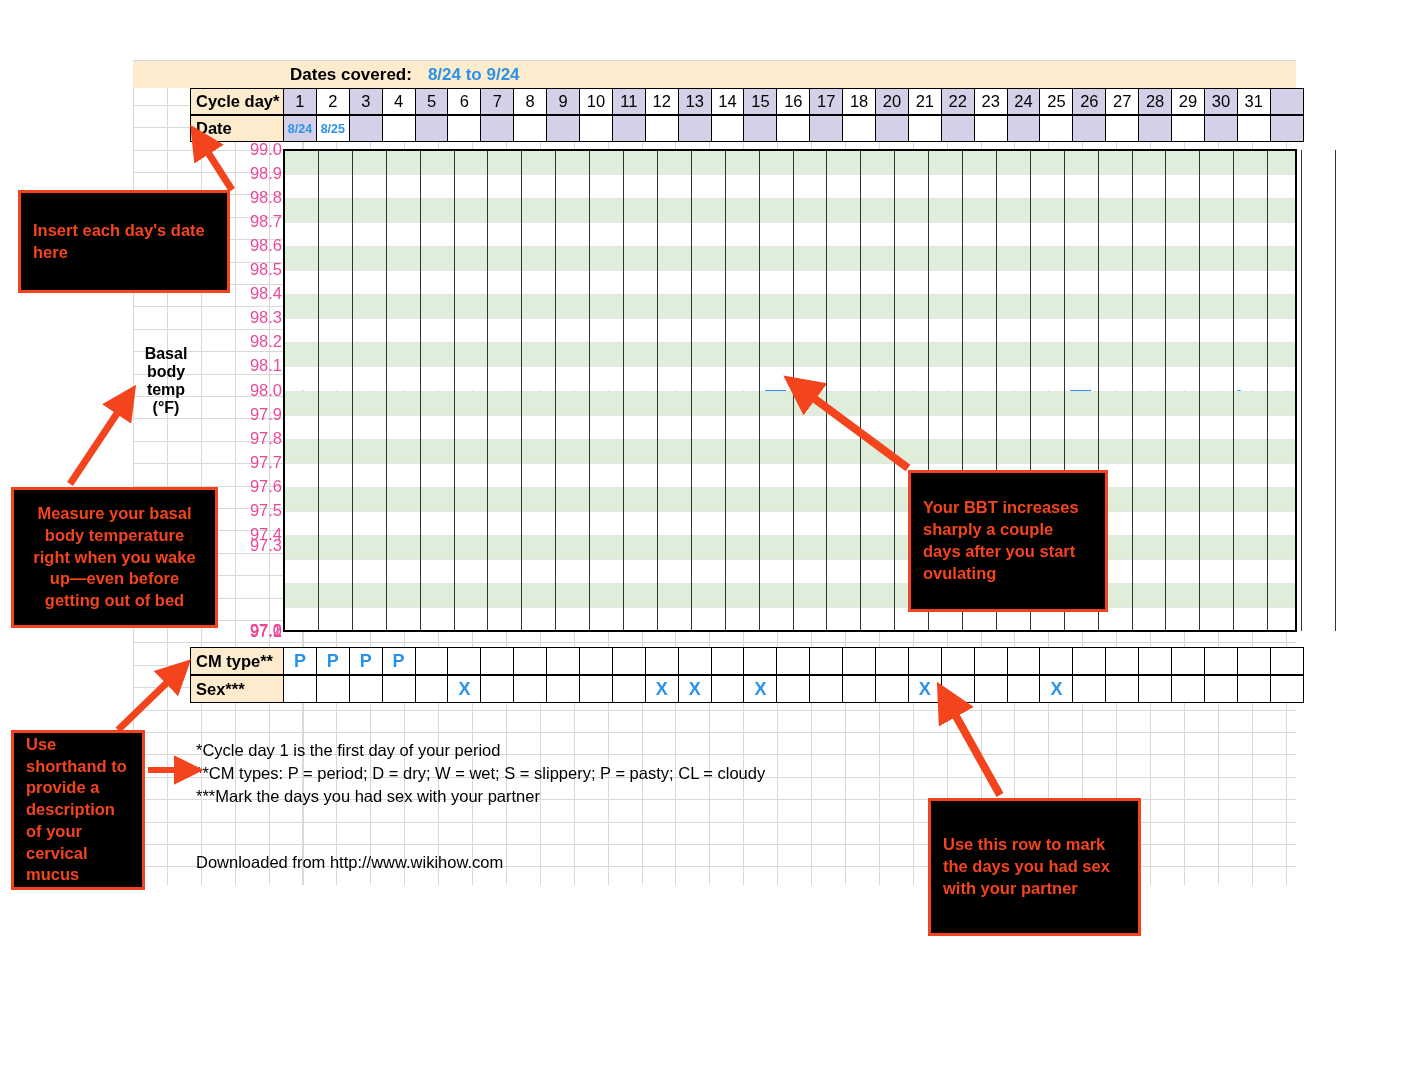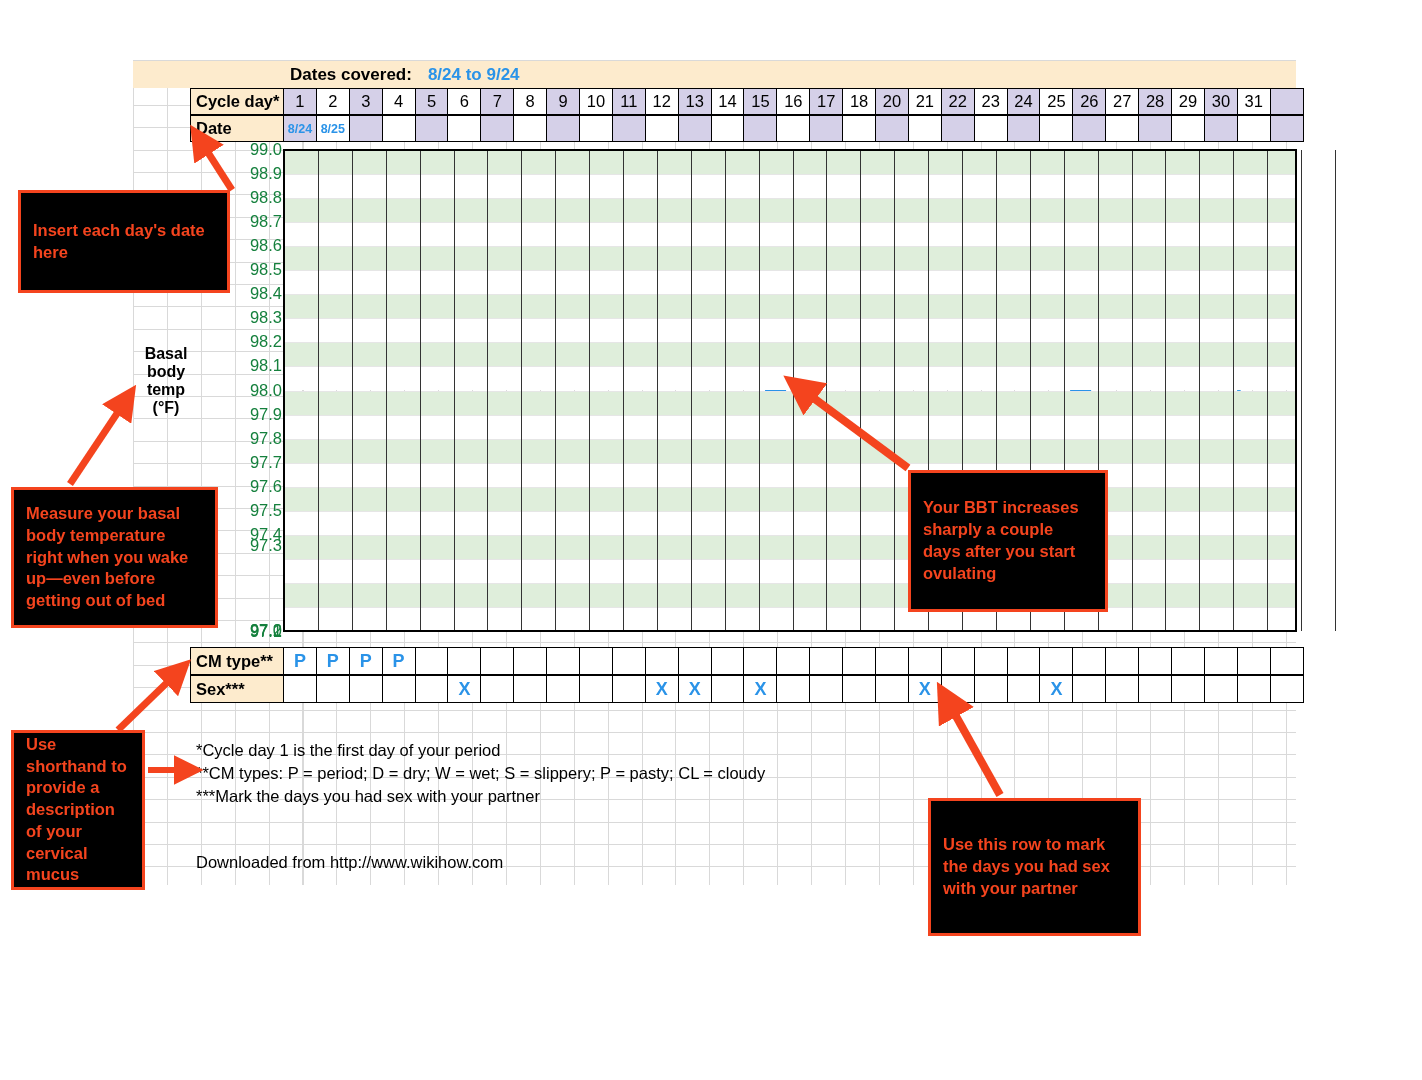--- a/index.html
+++ b/index.html
@@ -44,21 +44,21 @@
   .dcell.dt{font-size:12.5px;color:#2a93e8;font-weight:bold;}
 
   
   #chartwrap{position:absolute;left:284px;top:150px;width:1012px;height:481px;}
   .bandrow{position:absolute;left:0;width:1012px;height:23.85px;}
   .band-g{background:#dfeedb;}
   .band-w{background:#ffffff;}
   .vline{position:absolute;top:0;width:1px;height:481px;background:#333;}
   .hline{position:absolute;left:0;width:1012px;height:1px;background:#e6e6e6;}
 
-  .ylab{position:absolute;right:0;font-size:16.5px;color:#15803d;text-align:right;
+  .ylab{position:absolute;right:0;font-size:16.5px;color:#ec4899;text-align:right;
         white-space:nowrap;}
   #yaxis{position:absolute;left:232px;top:150px;width:50px;height:481px;}
 
   #axistitle{
     position:absolute;left:133px;top:345px;width:66px;
     text-align:center;font-size:16px;font-weight:bold;color:#000;line-height:1.12;
   }
 
   
   #chartborder{position:absolute;left:283px;top:149px;width:1014px;height:483px;
@@ -385,21 +385,21 @@
       <div class="ccell"></div>
     </div>
 
   <div class="foot" style="top:741px">*Cycle day 1 is the first day of your period</div>
   <div class="foot" style="top:764px">**CM types: P = period; D = dry; W = wet; S = slippery; P = pasty; CL = cloudy</div>
   <div class="foot" style="top:787px">***Mark the days you had sex with your partner</div>
   <div class="foot" style="top:853px">Downloaded from http://www.wikihow.com</div>
 
   <div class="callout" style="left:18px;top:190px;width:212px;height:103px;display:flex;align-items:center;">Insert each day's date here</div>
 
-  <div class="callout" style="left:11px;top:487px;width:207px;height:141px;display:flex;align-items:center;">Measure your basal body temperature right when you wake up—even before getting out of bed</div>
+  <div class="callout" style="left:11px;top:487px;width:207px;height:141px;display:flex;align-items:center;text-align:center;">Measure your basal body temperature right when you wake up—even before getting out of bed</div>
 
   <div class="callout" style="left:908px;top:470px;width:200px;height:142px;display:flex;align-items:center;">Your BBT increases sharply a couple days after you start ovulating</div>
 
   <div class="callout" style="left:11px;top:730px;width:134px;height:160px;display:flex;align-items:center;">Use shorthand to provide a description of your cervical mucus</div>
 
   <div class="callout" style="left:928px;top:798px;width:213px;height:138px;display:flex;align-items:center;">Use this row to mark the days you had sex with your partner</div>
 
   <svg class="arrow" style="left:0;top:0;width:1422px;height:1080px">
     <defs>
       <marker id="ah" markerWidth="5" markerHeight="5" refX="2.4" refY="2.5" orient="auto">

